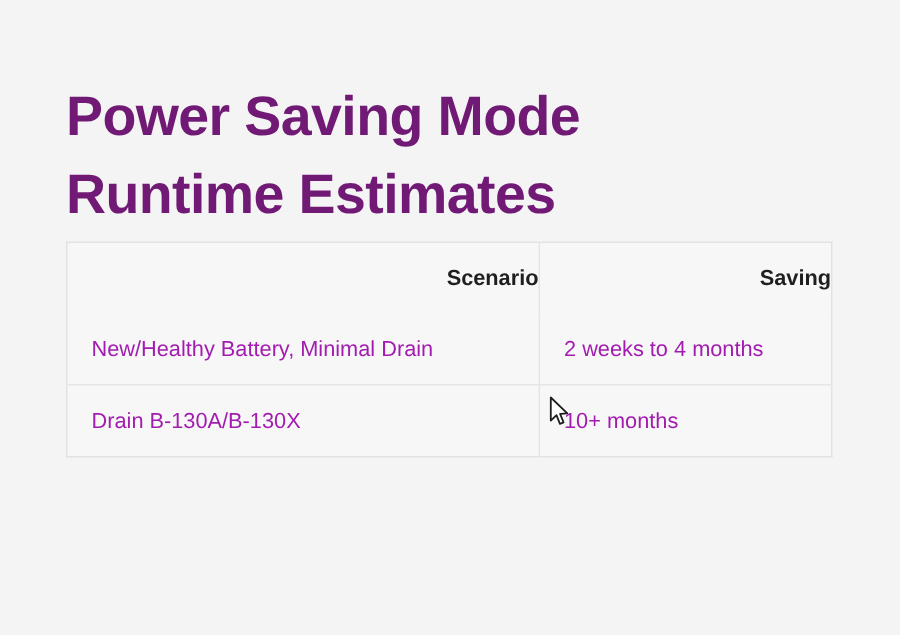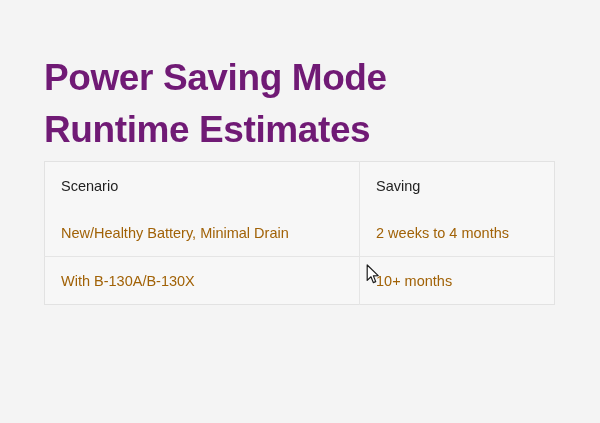--- a/index.html
+++ b/index.html
@@ -44,35 +44,36 @@
     table-layout: fixed;
   }
 
   .runtime-table th,
   .runtime-table td {
     text-align: left;
     vertical-align: middle;
     padding: 0 0 0 16px;
     height: 47px;
     font-size: 14.5px;
-    color: #a16207;
+    color: #a21caf;
     border-bottom: 1px solid #e5e5e5;
     overflow: hidden;
     white-space: nowrap;
   }
 
   .runtime-table tr:last-child th,
   .runtime-table tr:last-child td {
     border-bottom: none;
   }
 
   .runtime-table th {
-    font-weight: normal;
+    font-weight: bold;
     color: #1f1f1f;
     font-size: 14.5px;
+    text-align: right;
   }
 
   .col-scenario {
     width: 315px;
     border-right: 1px solid #e5e5e5;
   }
 
   .col-runtime {
     width: 195px;
   }
@@ -109,21 +110,21 @@
         <th class="col-scenario">Scenario</th>
         <th class="col-runtime">Saving</th>
       </tr>
     </thead>
     <tbody>
       <tr>
         <td class="col-scenario">New/Healthy Battery, Minimal Drain</td>
         <td class="col-runtime">2 weeks to 4 months</td>
       </tr>
       <tr>
-        <td class="col-scenario">With B-130A/B-130X</td>
+        <td class="col-scenario">Drain B-130A/B-130X</td>
         <td class="col-runtime emphasis">10+ months</td>
       </tr>
     </tbody>
   </table>
 
   <svg class="cursor" viewBox="0 0 14 21">
     <path d="M1.2 1 L1.2 16.4 L5.0 12.8 L7.3 18.6 L9.7 17.6 L7.4 11.9 L12.2 11.6 Z" fill="#ffffff" stroke="#1d1d1d" stroke-width="1.2" stroke-linejoin="round"></path>
   </svg>
 
 </div>

